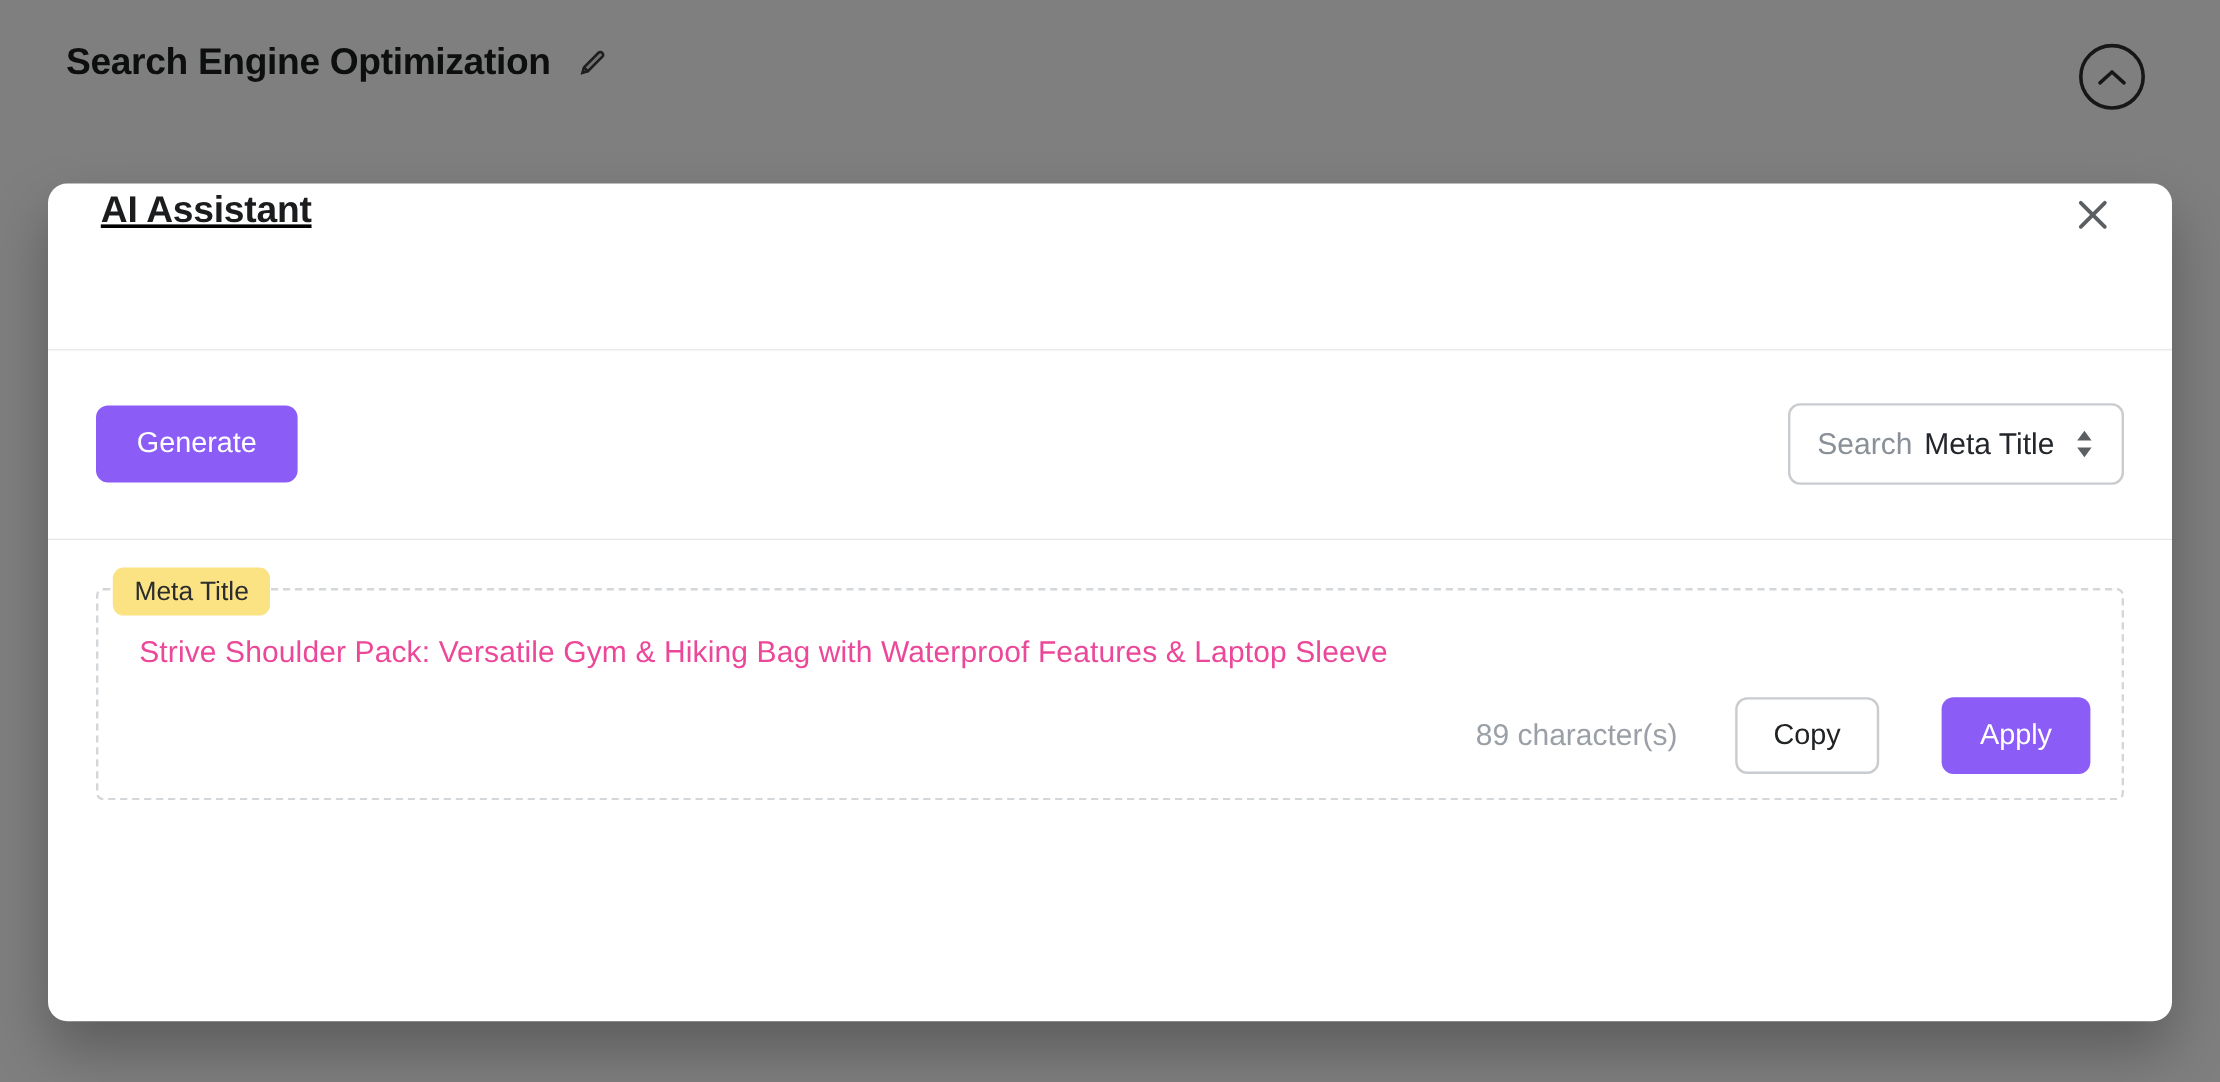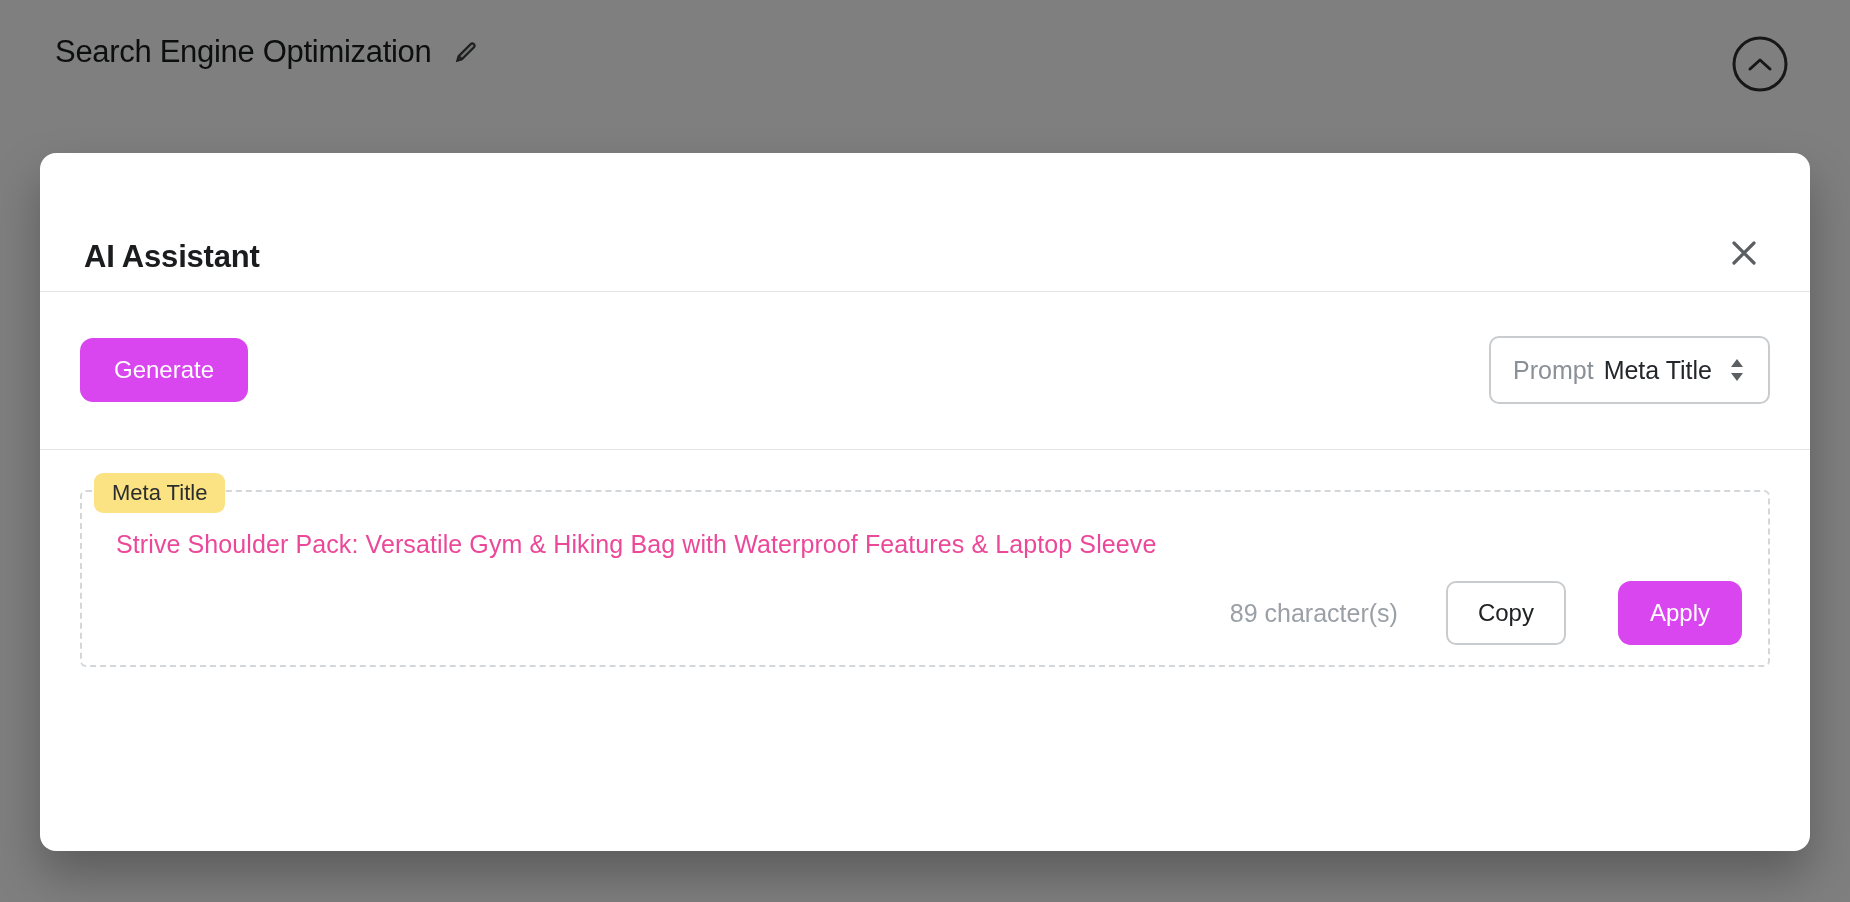--- a/index.html
+++ b/index.html
@@ -14,21 +14,21 @@
   
   .page-header {
     position: absolute; top: 0; left: 0; right: 0; height: 120px;
     display: flex; align-items: flex-start;
   }
   .section-title-wrap {
     display: flex; align-items: center; gap: 22px;
     margin: 34px 0 0 55px;
   }
   .section-title {
-    font-size: 31px; font-weight: 400; color: #1a1c1d;
+    font-size: 31px; font-weight: 700; color: #1a1c1d;
     letter-spacing: -0.3px;
   }
   .pencil-icon svg { display: block; }
   .collapse-btn {
     position: absolute; top: 36px; right: 62px;
     width: 56px; height: 56px; border: none; background: transparent; cursor: pointer;
   }
   .collapse-btn svg { display: block; }
 
   
@@ -39,45 +39,46 @@
 
   
   .modal {
     position: absolute; left: 40px; top: 153px;
     width: 1770px; height: 698px;
     background: #ffffff; border-radius: 16px;
     box-shadow: 0 24px 48px rgba(0,0,0,0.28);
     display: flex; flex-direction: column;
   }
   .modal-header {
-    height: 138px; padding: 16px 44px;
-    display: flex; align-items: flex-end; justify-content: space-between;
+    height: 138px; padding: 4px 44px;
+    display: flex; align-items: flex-start; justify-content: space-between;
     flex: 0 0 auto;
+    text-decoration: underline;
   }
   .modal-title {
     font-size: 31px; font-weight: 700; color: #1a1c1d; letter-spacing: -0.2px;
   }
   .close-btn {
     border: none; background: transparent; cursor: pointer;
     width: 44px; height: 44px; display: flex; align-items: center; justify-content: center;
   }
   .divider { height: 1px; background: #e4e5e7; flex: 0 0 auto; }
 
   .controls-section { padding: 44px 40px 45px 40px; flex: 0 0 auto; }
   .controls-row {
     display: flex; align-items: center; justify-content: space-between;
   }
   .btn {
     display: inline-flex; align-items: center; justify-content: center;
     border-radius: 10px; font-family: "Liberation Sans", sans-serif;
     font-size: 24px; cursor: pointer; border: none;
   }
   .btn-green {
-    background: #d946ef; color: #ffffff;
-    height: 64px; padding: 0 34px; font-weight: 500; border-radius: 13px;
+    background: #8b5cf6; color: #ffffff;
+    height: 64px; padding: 0 34px; font-weight: 500;
   }
   .selects { display: flex; gap: 38px; }
   .select-box {
     height: 68px; border: 2px solid #c9cccf; border-radius: 10px;
     background: #ffffff; display: flex; align-items: center;
     padding: 0 22px; gap: 10px; cursor: pointer; font-size: 25px;
   }
   .select-label { color: #8a9097; }
   .select-value { color: #23262a; }
   .updown-icon { margin-left: 6px; display: flex; }
@@ -146,21 +147,21 @@
       </svg>
     </button>
   </div>
   <div class="divider"></div>
 
   <div class="controls-section">
     <div class="controls-row">
       <button class="btn btn-green">Generate</button>
       <div class="selects">
         <div class="select-box">
-          <span class="select-label">Prompt</span>
+          <span class="select-label">Search</span>
           <span class="select-value">Meta Title</span>
           <span class="updown-icon">
             <svg width="18" height="26" viewBox="0 0 18 26" fill="#5c5f62">
               <path d="M9 2l6 8H3z"></path>
                 <path d="M9 24l-6-8h12z"></path>
             </svg>
           </span>
         </div>
       </div>
     </div>

